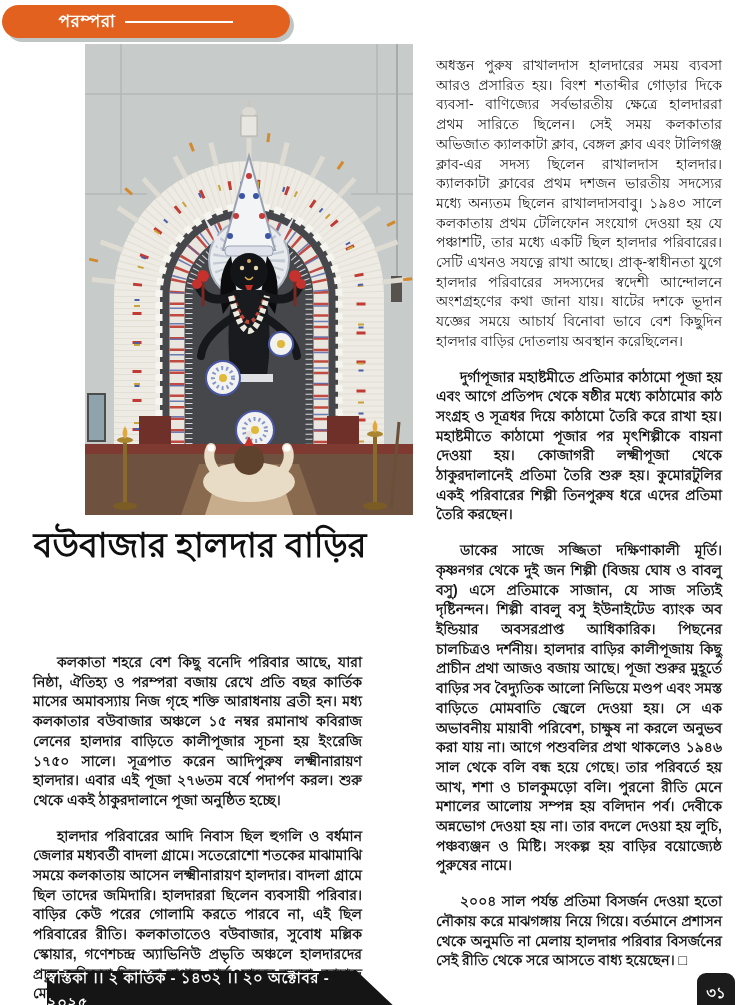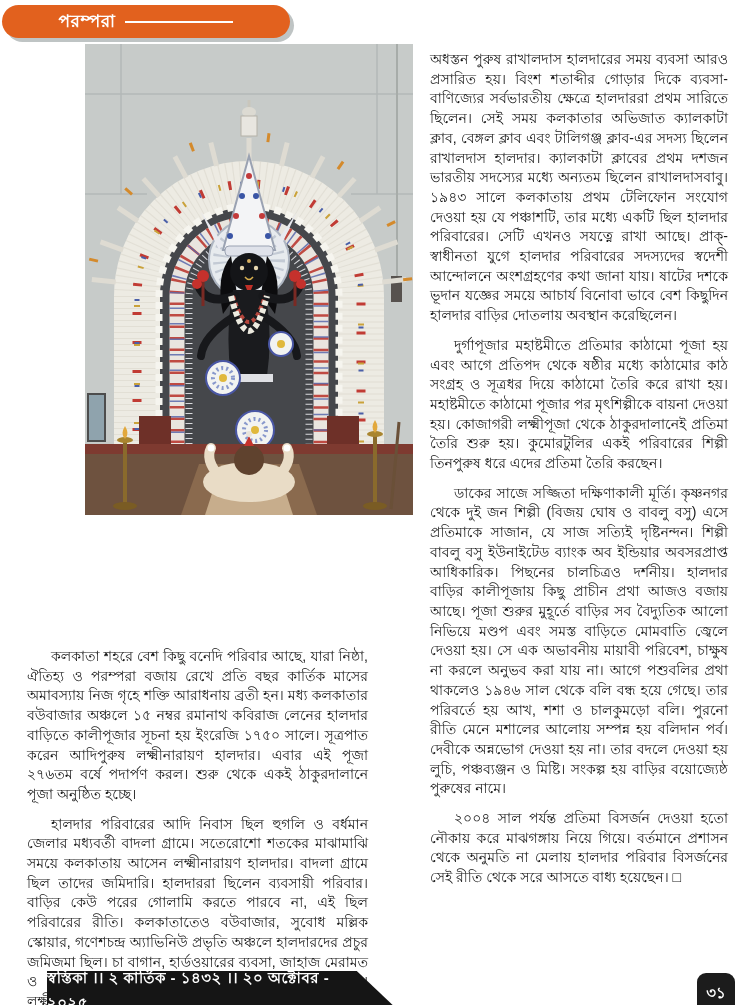--- a/index.html
+++ b/index.html
@@ -23,22 +23,22 @@
   .headline{
     position:absolute;left:8px;top:519px;width:384px;text-align:center;
     font-weight:bold;font-size:34px;line-height:53px;color:#0f0f0f;
   }
   .author{
     position:absolute;left:8px;top:637px;width:384px;text-align:center;
     font-size:16px;color:#111;
   }
   
   .col{position:absolute;font-size:14px;line-height:19.7px;text-align:justify;color:#151515;}
-  .col p{margin:10px;}
-  .col p.indent{text-indent:24px;}
+  .col p{margin:16px;}
+  .col p.indent{text-indent:24px;font-weight:bold;}
   .left-col{left:17px;top:637px;width:361px;height:296px;}
   .right-col{left:420px;top:40px;width:318px;height:912px;}
   
   .footer-banner{
     position:absolute;left:0;top:971px;width:352px;height:40px;
     background:#151515;color:#fff;
     clip-path:polygon(0 0,88% 0,100% 100%,0 100%);
     display:flex;align-items:center;justify-content:center;
     font-size:15px;font-weight:bold;padding-right:26px;box-sizing:border-box;
     letter-spacing:.5px;
@@ -203,21 +203,21 @@
         <line x1="290" y1="390" x2="290" y2="462" stroke="#8a6a2c" stroke-width="4"></line>
         <ellipse cx="290" cy="390" rx="8" ry="3" fill="#a9852f"></ellipse>
         <path d="M290 376 q5 8 0 13 q-5 -5 0 -13" fill="#e2a83c"></path>
         <ellipse cx="290" cy="462" rx="12" ry="4" fill="#7a5c24"></ellipse>
         <line x1="314" y1="378" x2="306" y2="465" stroke="#6a5038" stroke-width="3"></line>
       </g>
     </svg>
   </figure>
 
   <h1 class="headline" style="margin:0;">
-    <br>
+    <span>বউবাজার হালদার বাড়ির</span><br>
   </h1>
 
 
   <div class="col left-col">
     <p class="indent">কলকাতা শহরে  বেশ কিছু বনেদি পরিবার আছে, যারা নিষ্ঠা, ঐতিহ্য ও পরম্পরা বজায় রেখে প্রতি বছর কার্তিক মাসের অমাবস্যায় নিজ গৃহে শক্তি আরাধনায় ব্রতী হন। মধ্য কলকাতার বউবাজার অঞ্চলে ১৫ নম্বর রমানাথ কবিরাজ লেনের হালদার বাড়িতে কালীপূজার সূচনা হয় ইংরেজি ১৭৫০ সালে। সূত্রপাত করেন আদিপুরুষ লক্ষ্মীনারায়ণ হালদার। এবার এই পূজা ২৭৬তম বর্ষে পদার্পণ করল। শুরু থেকে একই ঠাকুরদালানে পূজা অনুষ্ঠিত হচ্ছে।</p>
     <p class="indent">হালদার পরিবারের আদি নিবাস ছিল হুগলি ও বর্ধমান জেলার মধ্যবর্তী বাদলা গ্রামে। সতেরোশো শতকের মাঝামাঝি সময়ে কলকাতায় আসেন লক্ষ্মীনারায়ণ হালদার। বাদলা গ্রামে ছিল তাদের জমিদারি। হালদাররা ছিলেন ব্যবসায়ী পরিবার। বাড়ির কেউ পরের গোলামি করতে পারবে না, এই ছিল পরিবারের রীতি। কলকাতাতেও বউবাজার, সুবোধ মল্লিক স্কোয়ার, গণেশচন্দ্র অ্যাভিনিউ প্রভৃতি অঞ্চলে হালদারদের প্রচুর জমিজমা ছিল। চা বাগান, হার্ডওয়ারের ব্যবসা, জাহাজ মেরামত ও রক্ষণাবেক্ষণ ছিল হালদার পরিবারের মূল ব্যবসা। লক্ষ্মীনারায়ণের চতুর্থ</p>
   </div>
 
   <div class="col right-col">
     <p>অধস্তন পুরুষ রাখালদাস হালদারের সময় ব্যবসা আরও প্রসারিত হয়। বিংশ শতাব্দীর গোড়ার দিকে ব্যবসা- বাণিজ্যের সর্বভারতীয় ক্ষেত্রে হালদাররা প্রথম সারিতে ছিলেন। সেই সময় কলকাতার অভিজাত ক্যালকাটা ক্লাব, বেঙ্গল ক্লাব এবং টালিগঞ্জ ক্লাব-এর সদস্য ছিলেন রাখালদাস হালদার। ক্যালকাটা ক্লাবের প্রথম দশজন ভারতীয় সদস্যের মধ্যে অন্যতম ছিলেন রাখালদাসবাবু। ১৯৪৩ সালে কলকাতায় প্রথম টেলিফোন সংযোগ দেওয়া হয় যে পঞ্চাশটি, তার মধ্যে একটি ছিল হালদার পরিবারের। সেটি এখনও সযত্নে রাখা আছে। প্রাক্-স্বাধীনতা যুগে হালদার পরিবারের সদস্যদের স্বদেশী আন্দোলনে অংশগ্রহণের কথা জানা যায়। ষাটের দশকে ভূদান যজ্ঞের সময়ে আচার্য বিনোবা ভাবে বেশ কিছুদিন হালদার বাড়ির দোতলায় অবস্থান করেছিলেন।</p>

